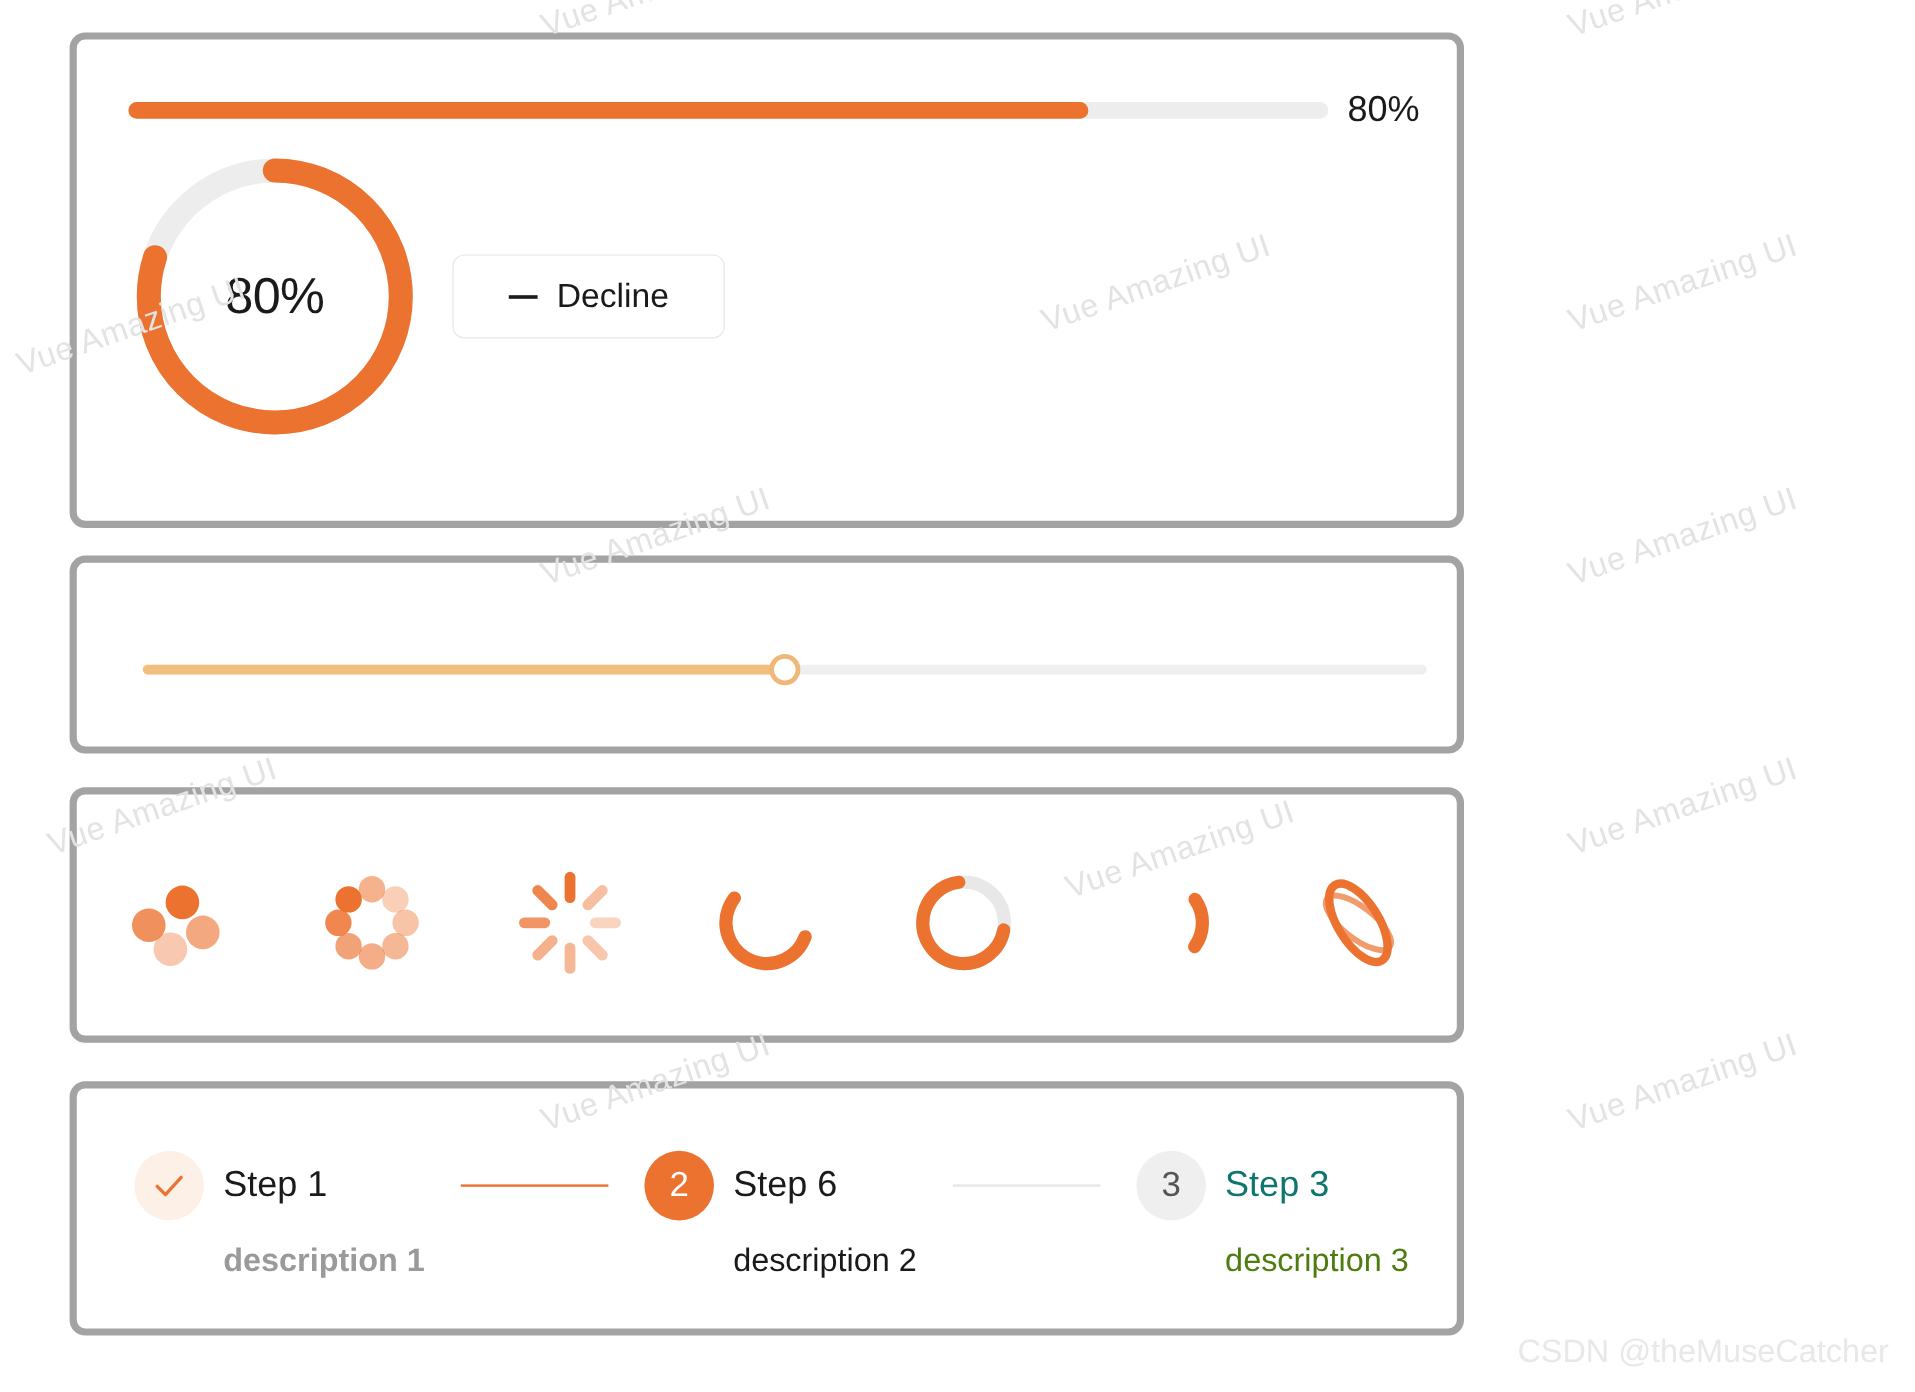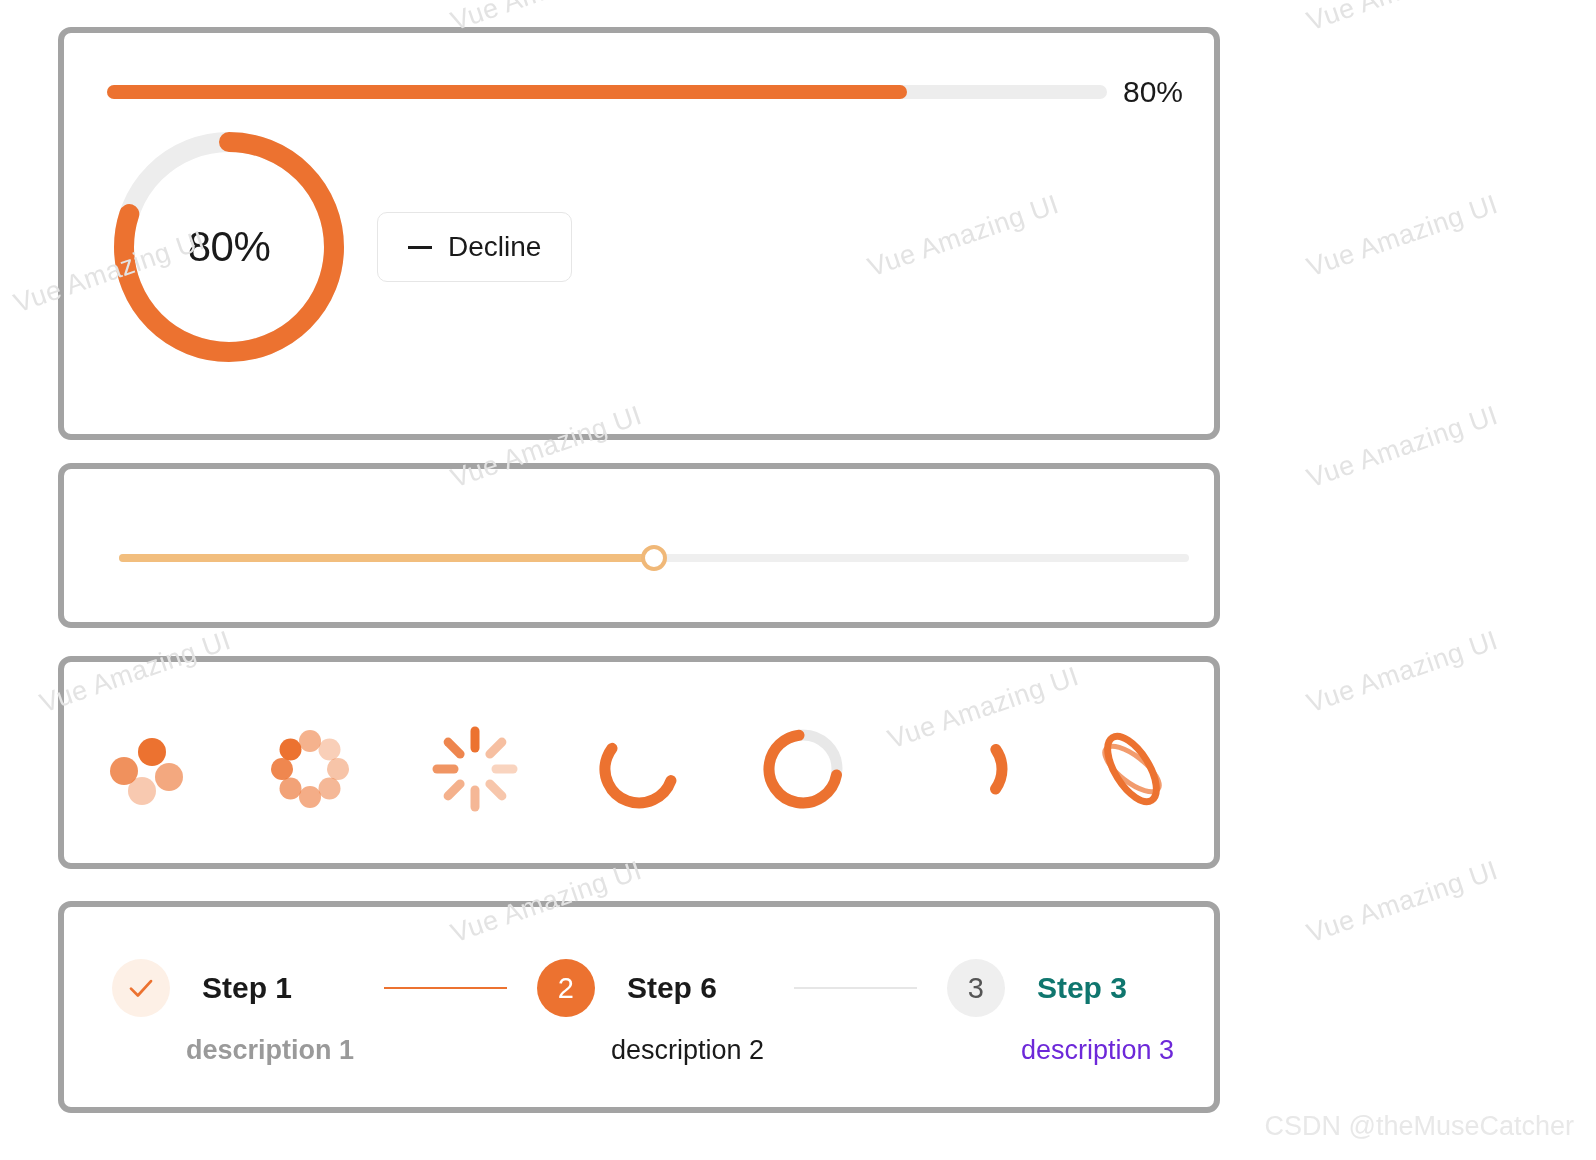--- a/index.html
+++ b/index.html
@@ -111,21 +111,21 @@
     line-height: 1;
     letter-spacing: -.5px;
   }
   .btn-group { display: flex; gap: 30px; margin-left: 26px; }
   .btn {
     display: flex;
     align-items: center;
     justify-content: center;
     gap: 16px;
     height: 70px;
-    padding: 0 30px;
+    padding: 0 46px;
     border: 1px solid #e6e6e6;
     border-radius: 10px;
     background: #fff;
     font-size: 28px;
     color: #1a1a1a;
     cursor: pointer;
     font-family: "Liberation Sans", sans-serif;
   }
   .sign {
     display: inline-block;
@@ -217,39 +217,38 @@
     display: flex;
     align-items: center;
     justify-content: center;
     flex: 0 0 auto;
     font-size: 29px;
   }
   .step-icon.done   { background: #fdf0e6; color: #ec7230; }
   .step-icon.active { background: #ec7230; color: #ffffff; }
   .step-icon.wait   { background: #efefef; color: #555555; }
   .step-title {
-    margin-left: 32px;
+    margin-left: 16px;
     font-size: 30px;
     line-height: 1;
     white-space: nowrap;
-    font-weight: bold;
   }
   .step-title.done   { color: #1a1a1a; }
   .step-title.active { color: #1a1a1a; }
   .step-title.wait   { color: #0f766e; }
   .step-desc {
     margin-left: 74px;
     margin-top: 20px;
     font-size: 27px;
     line-height: 1;
     white-space: nowrap;
   }
   .step-desc.done { color: #9a9a9a; font-weight: bold; }
   .step-desc.active { color: #1a1a1a; }
-  .step-desc.wait { color: #6d28d9; }
+  .step-desc.wait { color: #4d7c0f; }
   .step-line {
     flex: 1 1 auto;
     height: 2px;
     margin: 28px 30px 0 30px;
     min-width: 60px;
   }
   .step-line.on  { background: #ec7230; }
   .step-line.off { background: #e6e6e6; }
   .chk {
     display: block;

